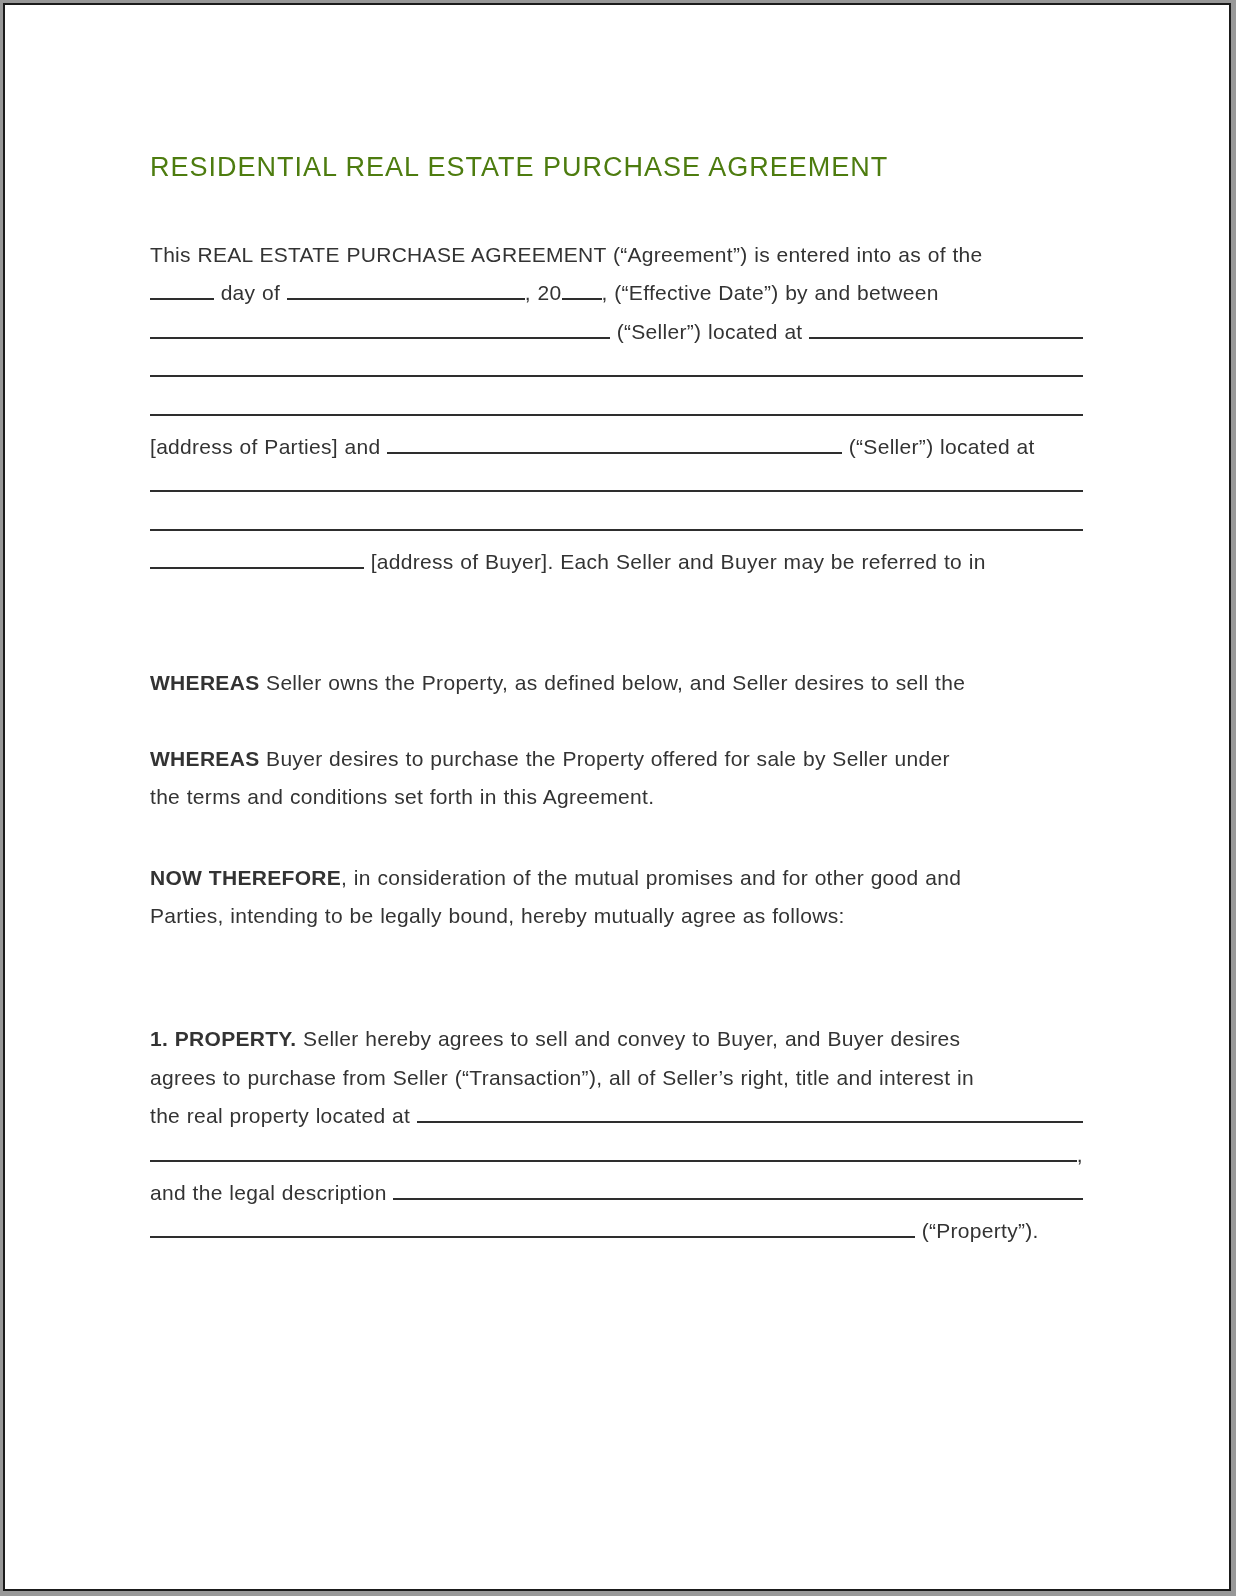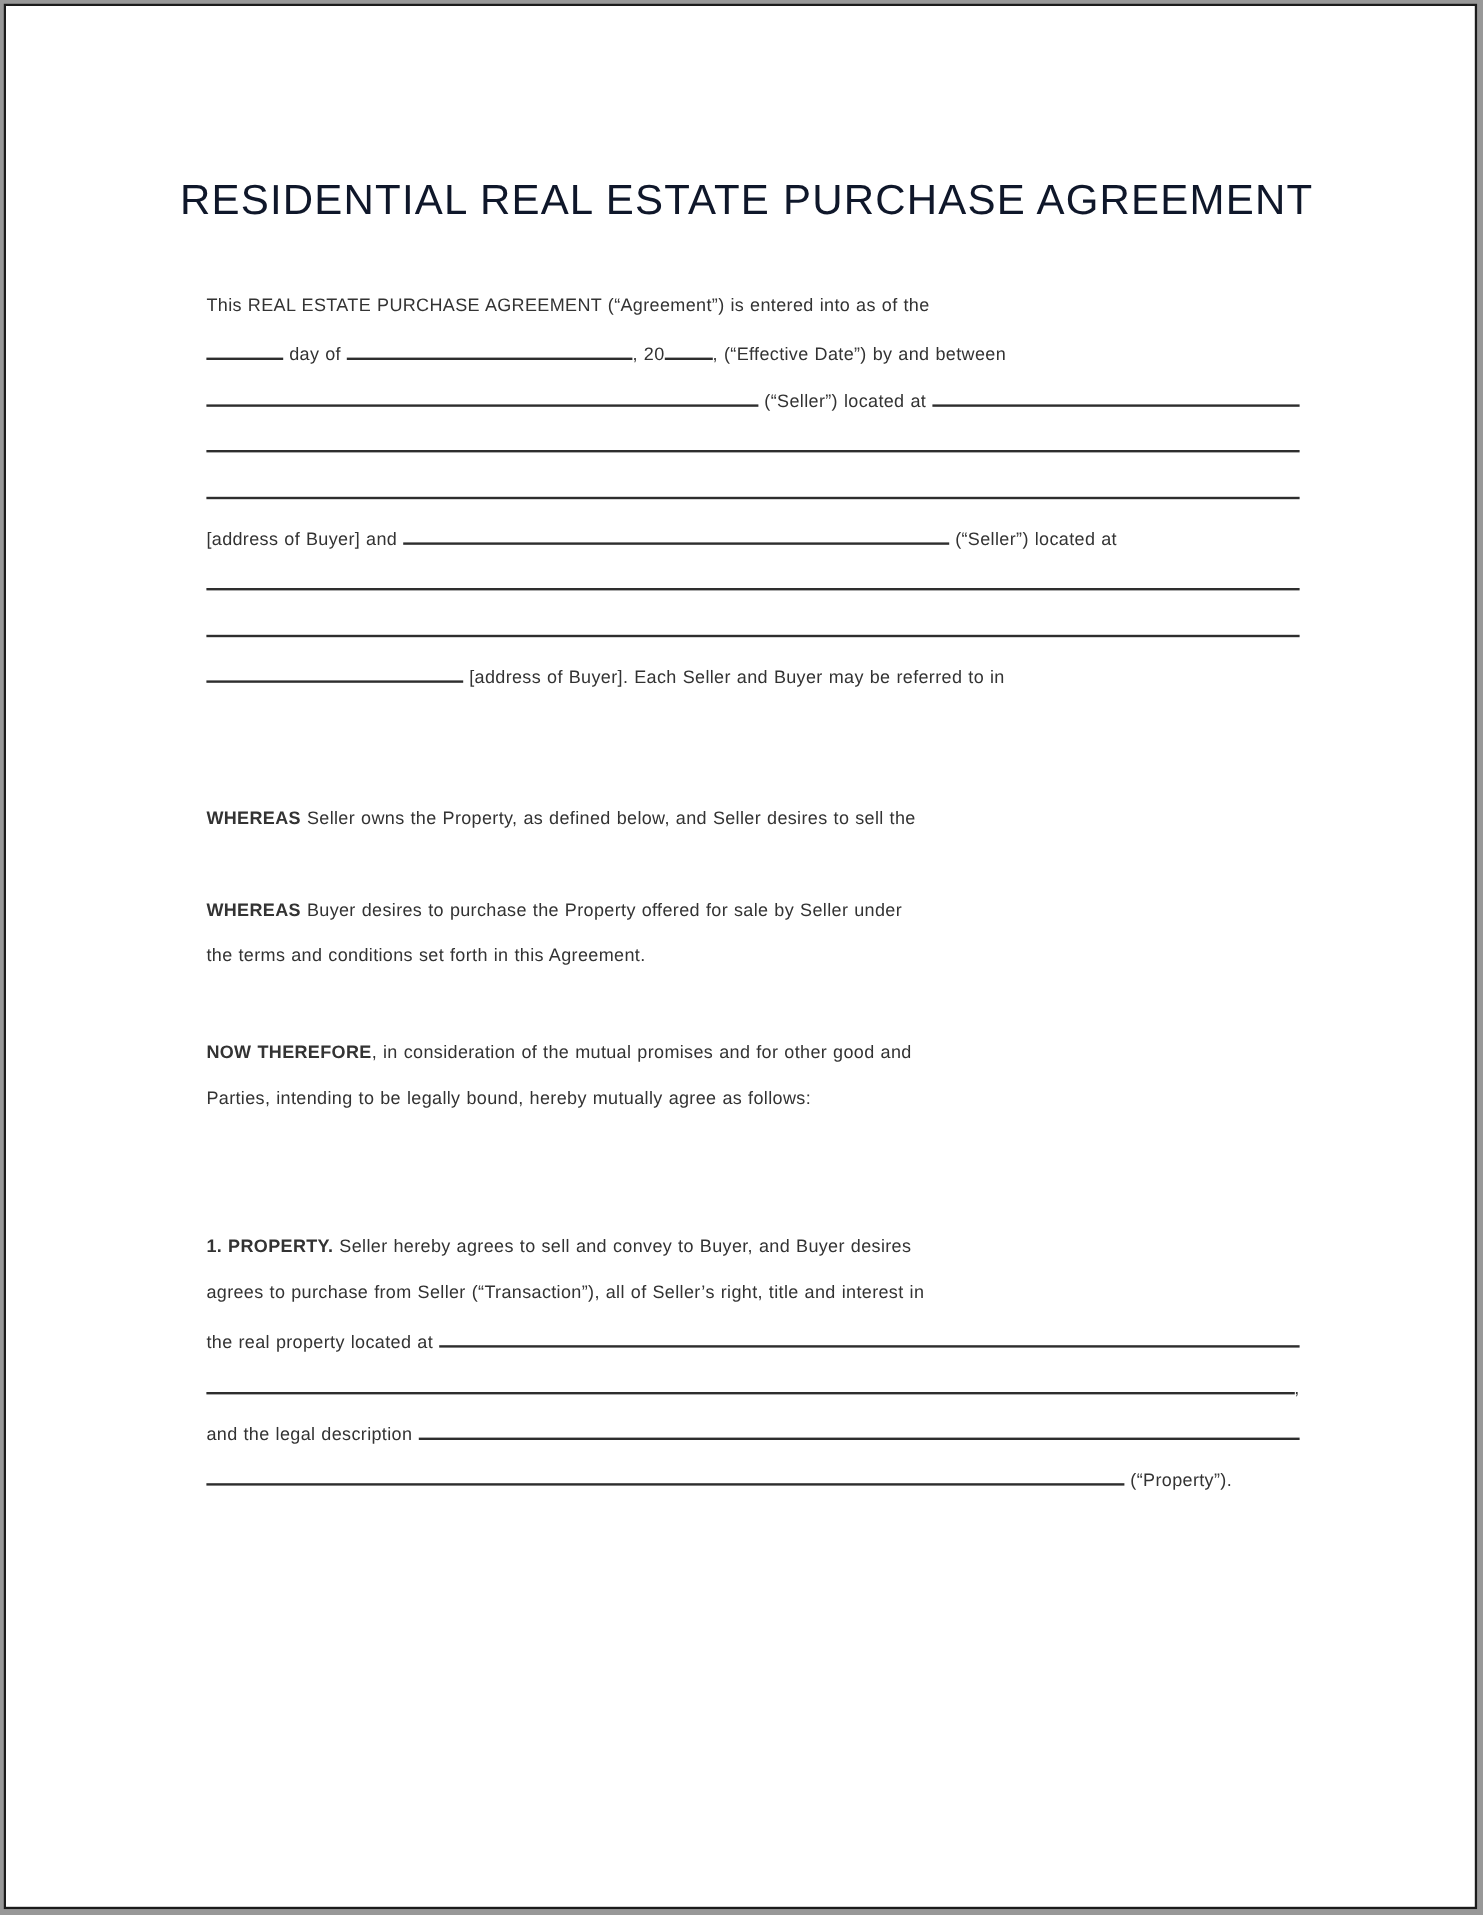--- a/index.html
+++ b/index.html
@@ -26,43 +26,42 @@
     overflow:hidden;
   }
   .content{
     position:absolute;
     left:145px;
     top:0;
     width:933px;
   }
   h1.doc-title{
     margin:145px 0 52px 0;
-    font-size:35px;
+    font-size:27px;
     font-weight:400;
     line-height:34px;
     letter-spacing:1px;
-    color:#0f172a;
+    color:#4d7c0f;
     white-space:nowrap;
   }
   .para{margin:0;}
   .p-intro{margin-top:0;}
   .p-whereas_seller{margin-top:82px;}
   .p-whereas_buyer{margin-top:38px;}
   .p-now_therefore{margin-top:42px;}
   .p-property{margin-top:85px;}
   .line{
     display:flex;
     align-items:baseline;
     height:38.4px;
     line-height:38.4px;
-    font-size:15px;
+    font-size:21px;
     letter-spacing:0.3px;
     word-spacing:0.5px;
     white-space:pre;
-    margin-left:22px;
   }
   .run{flex:0 0 auto;white-space:pre;}
   .run.bold{font-weight:700;}
   .blank{
     flex:0 0 auto;
     box-sizing:border-box;
     height:26px;
     margin-bottom:-5px;
     border-bottom:2px solid var(--underline);
   }
@@ -74,21 +73,21 @@
 <div class="page">
   <div class="content">
     <h1 class="doc-title">RESIDENTIAL REAL ESTATE PURCHASE AGREEMENT</h1>
     <div id="doc-body">
         <div class="para p-intro">
           <div class="line"><span class="run">This REAL ESTATE PURCHASE AGREEMENT (“Agreement”) is entered into as of the</span></div>
           <div class="line"><span class="blank" style="width: 64px;"></span><span class="run"> day of </span><span class="blank" style="width: 238px;"></span><span class="run">, 20</span><span class="blank" style="width: 40px;"></span><span class="run">, (“Effective Date”) by and between</span></div>
           <div class="line"><span class="blank" style="width: 460px;"></span><span class="run"> (“Seller”) located at </span><span class="blank fill"></span></div>
           <div class="line"><span class="blank fill"></span></div>
           <div class="line"><span class="blank fill"></span></div>
-          <div class="line"><span class="run">[address of Buyer] and </span><span class="blank" style="width: 455px;"></span><span class="run"> (“Seller”) located at</span></div>
+          <div class="line"><span class="run">[address of Parties] and </span><span class="blank" style="width: 455px;"></span><span class="run"> (“Seller”) located at</span></div>
           <div class="line"><span class="blank fill"></span></div>
           <div class="line"><span class="blank fill"></span></div>
           <div class="line"><span class="blank" style="width: 214px;"></span><span class="run"> [address of Buyer]. Each Seller and Buyer may be referred to in</span></div>
         </div>
         <div class="para p-whereas_seller">
           <div class="line"><span class="run bold">WHEREAS</span><span class="run"> Seller owns the Property, as defined below, and Seller desires to sell the</span></div>
         </div>
         <div class="para p-whereas_buyer">
           <div class="line"><span class="run bold">WHEREAS</span><span class="run"> Buyer desires to purchase the Property offered for sale by Seller under</span></div>
           <div class="line"><span class="run">the terms and conditions set forth in this Agreement.</span></div>

